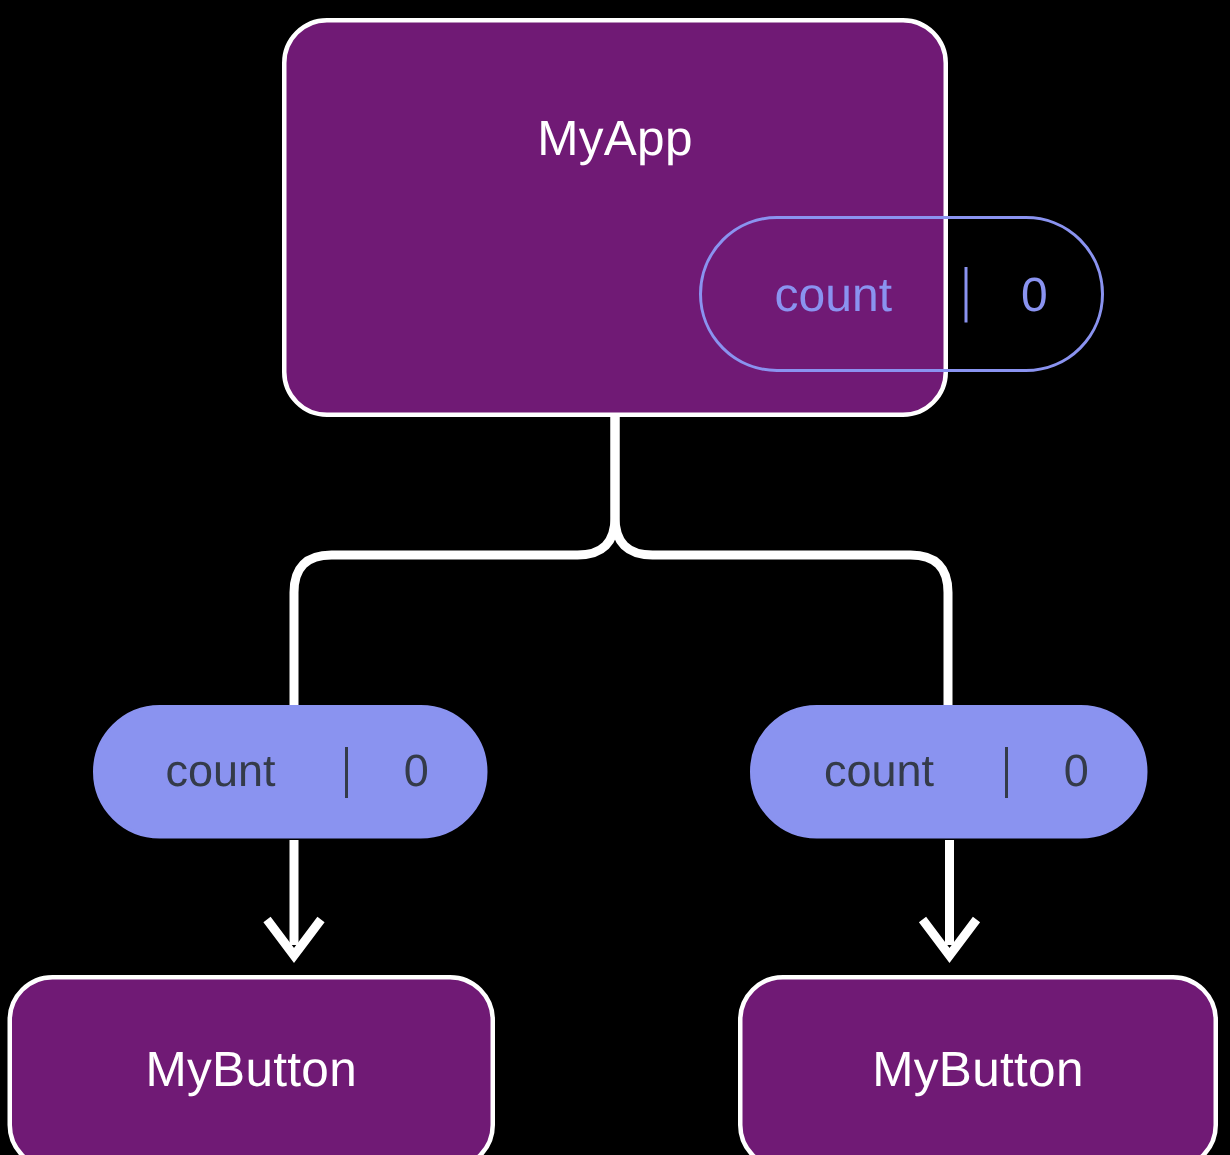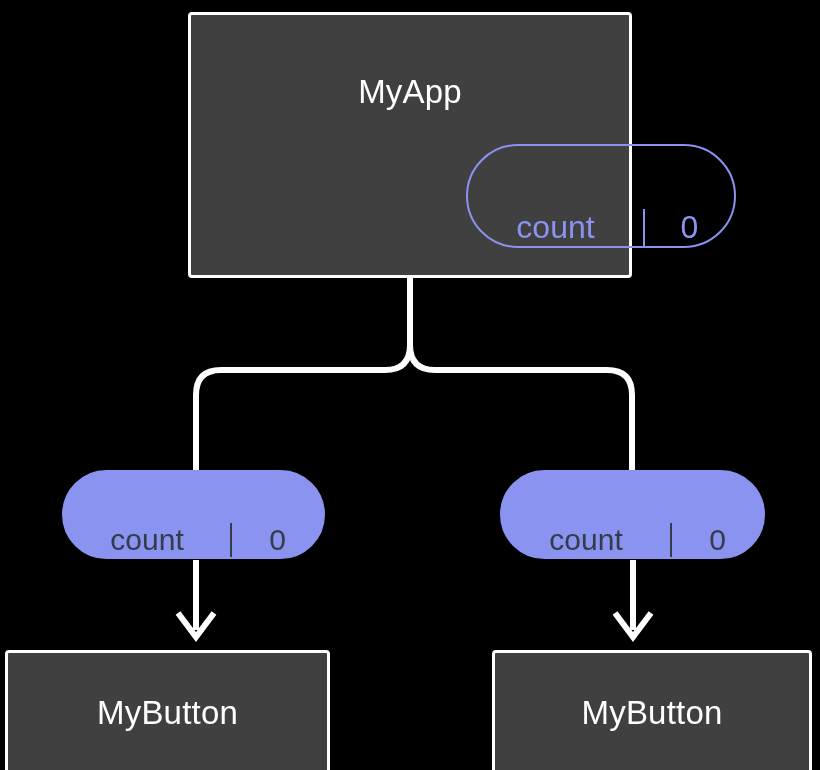--- a/index.html
+++ b/index.html
@@ -28,23 +28,23 @@
     top: 0;
     width: 820px;
     height: 770px;
     pointer-events: none;
   }
 
   
   .component-box {
     position: absolute;
     box-sizing: border-box;
-    background: #404040;
+    background: #701a75;
     border: 3px solid #ffffff;
-    border-radius: 4px;
+    border-radius: 30px;
   }
   .component-title {
     position: absolute;
     left: 0;
     right: 0;
     text-align: center;
     color: #ffffff;
     font-size: 33px;
     font-weight: 400;
     letter-spacing: 0.2px;
@@ -79,21 +79,21 @@
   }
   #box-mybutton-right .component-title {
     top: 41px;
   }
 
   
   .state-pill {
     position: absolute;
     box-sizing: border-box;
     display: flex;
-    align-items: flex-end;
+    align-items: center;
     border-radius: 999px;
     overflow: hidden;
   }
   .pill-key,
   .pill-value {
     display: flex;
     align-items: center;
     justify-content: center;
     white-space: nowrap;
     font-weight: 400;

